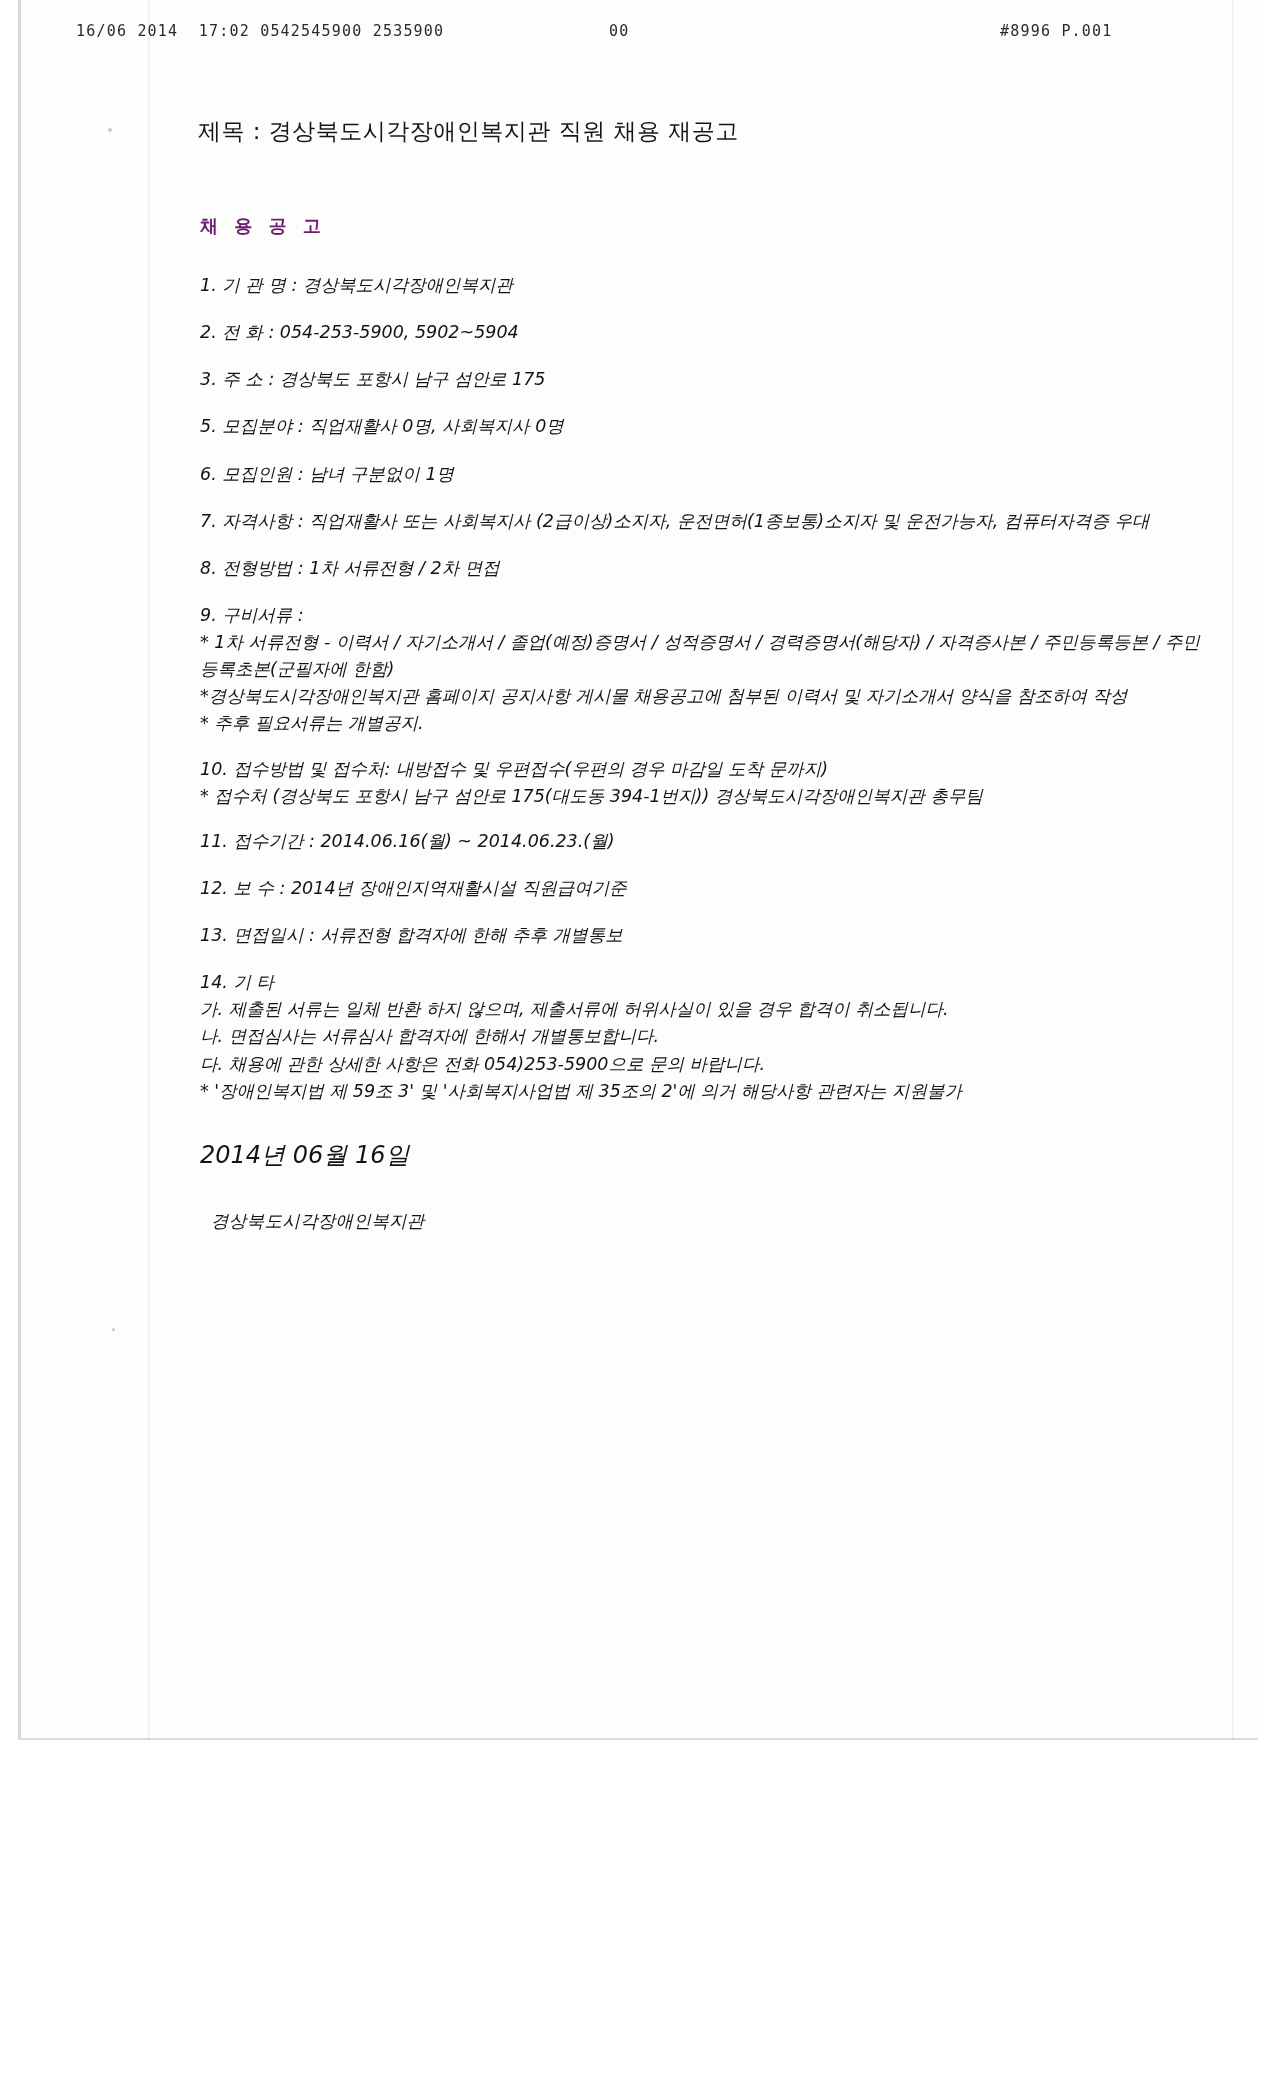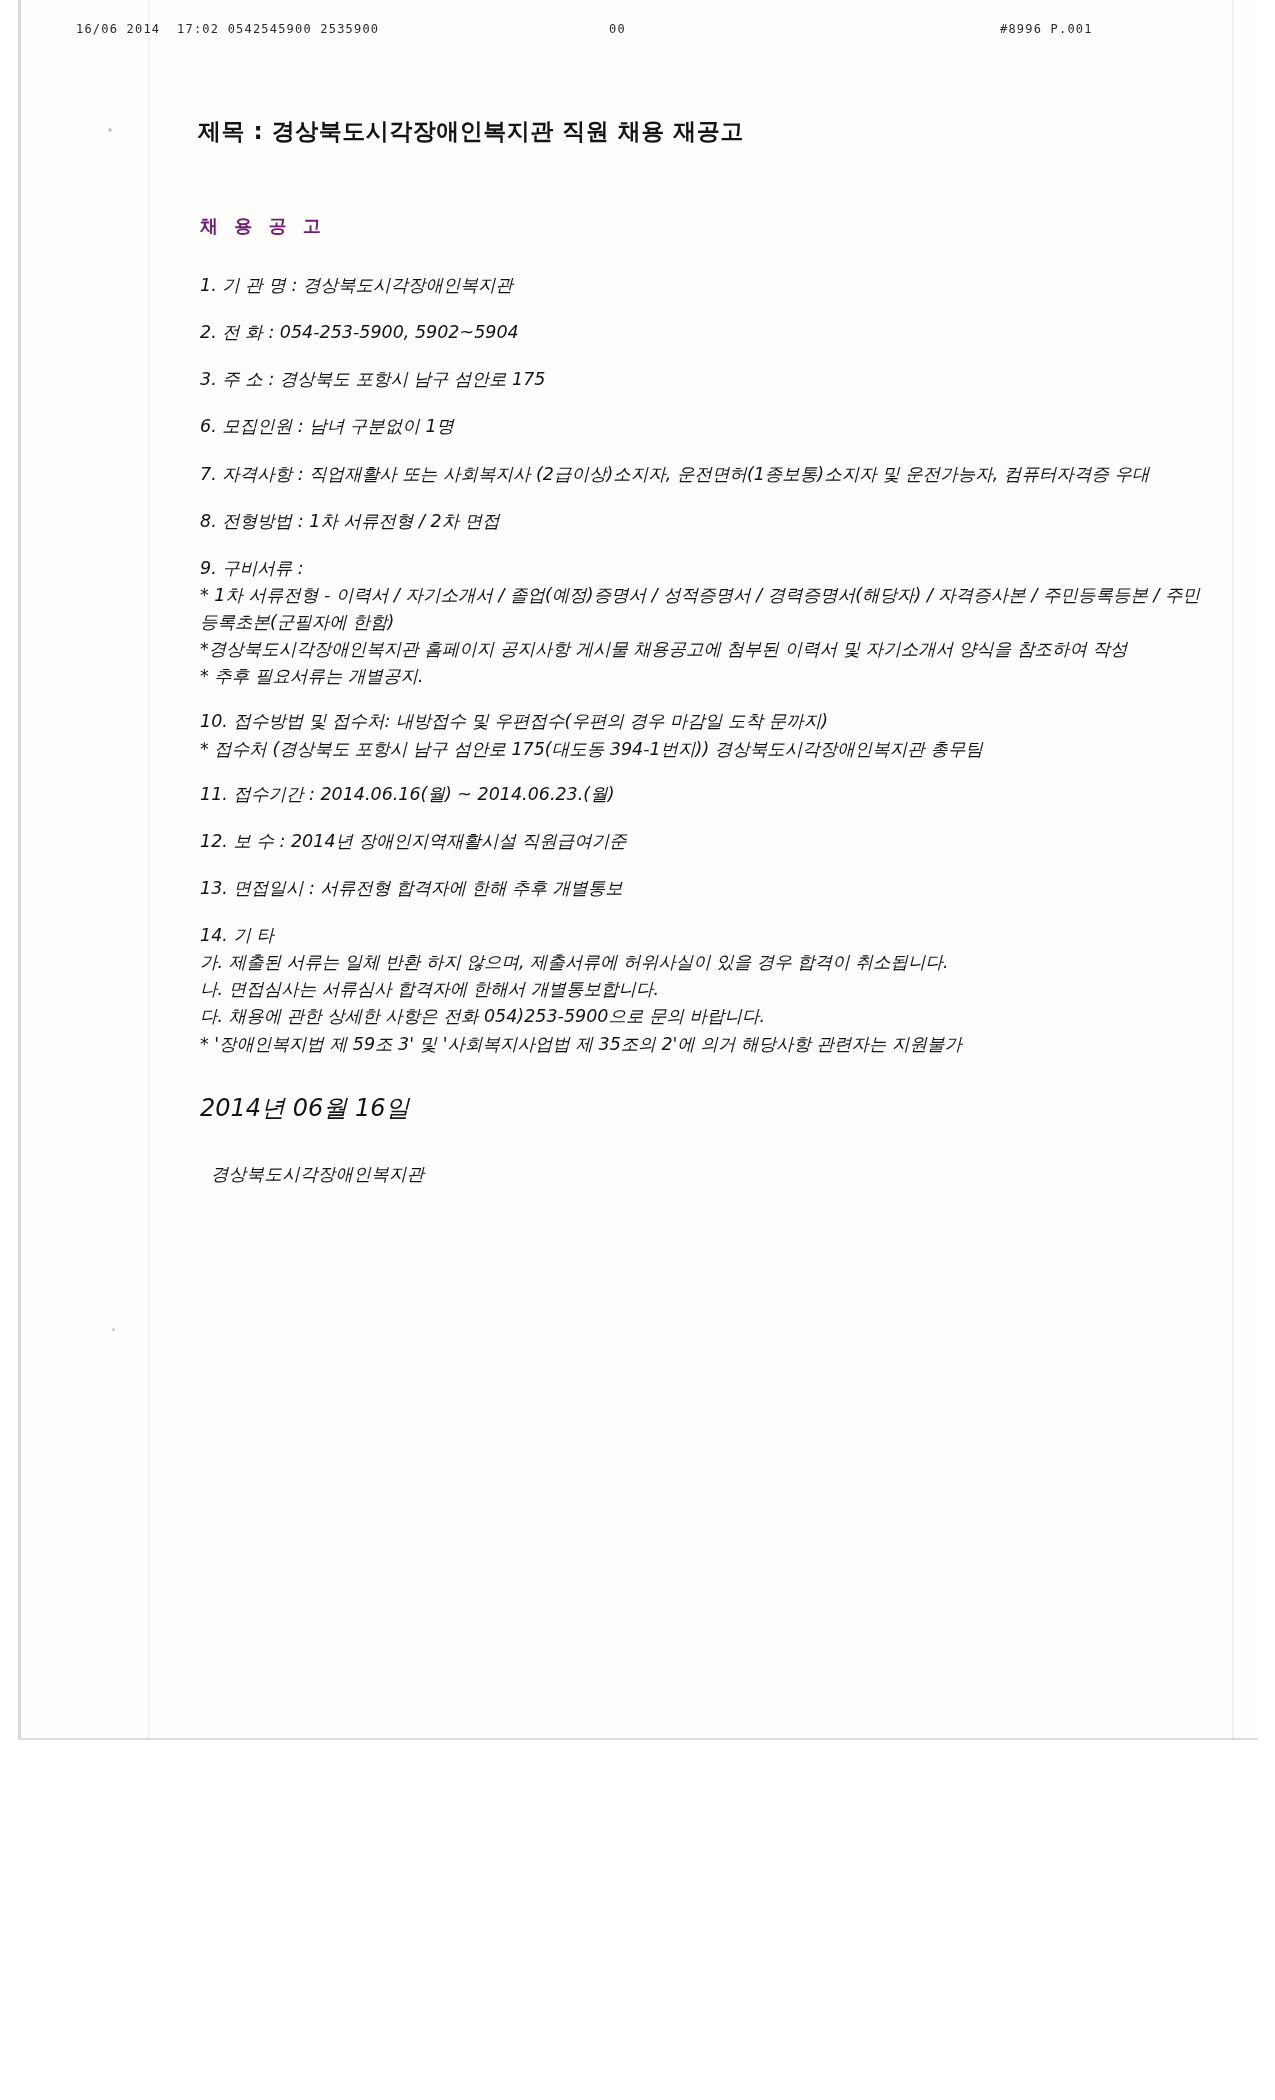--- a/index.html
+++ b/index.html
@@ -51,41 +51,41 @@
   }
 
   
   .fax-header {
     position: absolute;
     top: 22px;
     left: 0;
     width: 1275px;
     height: 22px;
     font-family: "DejaVu Sans Mono", "Liberation Mono", monospace;
-    font-size: 12px;
+    font-size: 15px;
     letter-spacing: 1.2px;
     color: #2a2a2a;
   }
   .fax-left  { position: absolute; left: 76px;  top: 0; white-space: pre; }
   .fax-mid   { position: absolute; left: 609px; top: 0; white-space: pre; }
   .fax-right { position: absolute; left: 1000px; top: 0; white-space: pre; }
 
   .doc {
     position: absolute;
     left: 0;
     top: 0;
     width: 1275px;
   }
 
   .title {
     position: absolute;
     left: 198px;
     top: 116px;
     font-size: 23px;
-    font-weight: 700;
+    font-weight: 400;
     color: #141414;
     letter-spacing: 0.5px;
     white-space: nowrap;
   }
 
   .subtitle {
     position: absolute;
     left: 200px;
     top: 214px;
     font-size: 18px;
@@ -150,20 +150,21 @@
   <div class="doc">
 
     <div class="title">제목 : 경상북도시각장애인복지관 직원 채용 재공고</div>
 
     <div class="subtitle">채 용 공 고</div>
 
     <div class="body">
       <p class="blk">1. 기 관 명 : 경상북도시각장애인복지관</p>
       <p class="blk">2. 전 화 : 054-253-5900, 5902~5904</p>
       <p class="blk">3. 주 소 : 경상북도 포항시 남구 섬안로 175</p>
+      <p class="blk">5. 모집분야 : 직업재활사 0명, 사회복지사 0명</p>
       <p class="blk">6. 모집인원 : 남녀 구분없이 1명</p>
       <p class="blk">7. 자격사항 : 직업재활사 또는 사회복지사 (2급이상)소지자, 운전면허(1종보통)소지자 및 운전가능자, 컴퓨터자격증 우대</p>
       <p class="blk">8. 전형방법 : 1차 서류전형 / 2차 면접</p>
       <p class="blk grp">9. 구비서류 :
 * 1차 서류전형 - 이력서 / 자기소개서 / 졸업(예정)증명서 / 성적증명서 / 경력증명서(해당자) / 자격증사본 / 주민등록등본 / 주민등록초본(군필자에 한함)
 *경상북도시각장애인복지관 홈페이지 공지사항 게시물 채용공고에 첨부된 이력서 및 자기소개서 양식을 참조하여 작성
 * 추후 필요서류는 개별공지.</p>
       <p class="blk grp">10. 접수방법 및 접수처: 내방접수 및 우편접수(우편의 경우 마감일 도착 문까지)
 * 접수처 (경상북도 포항시 남구 섬안로 175(대도동 394-1번지)) 경상북도시각장애인복지관 총무팀</p>
       <p class="blk">11. 접수기간 : 2014.06.16(월) ~ 2014.06.23.(월)</p>

